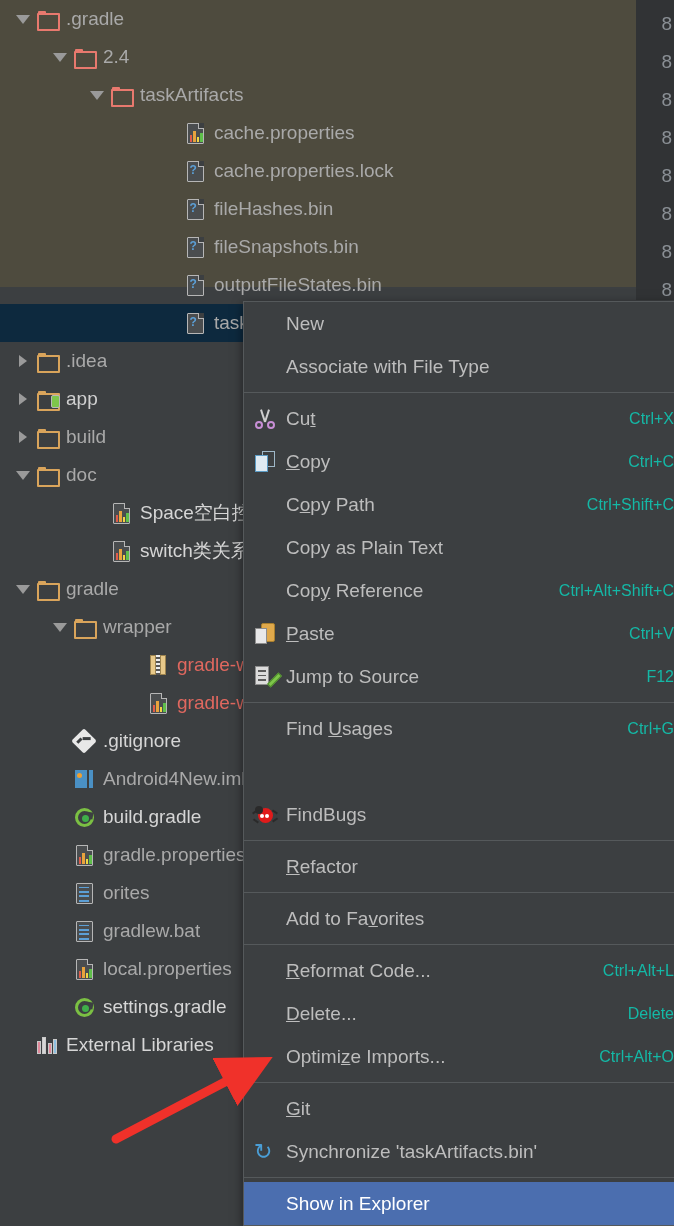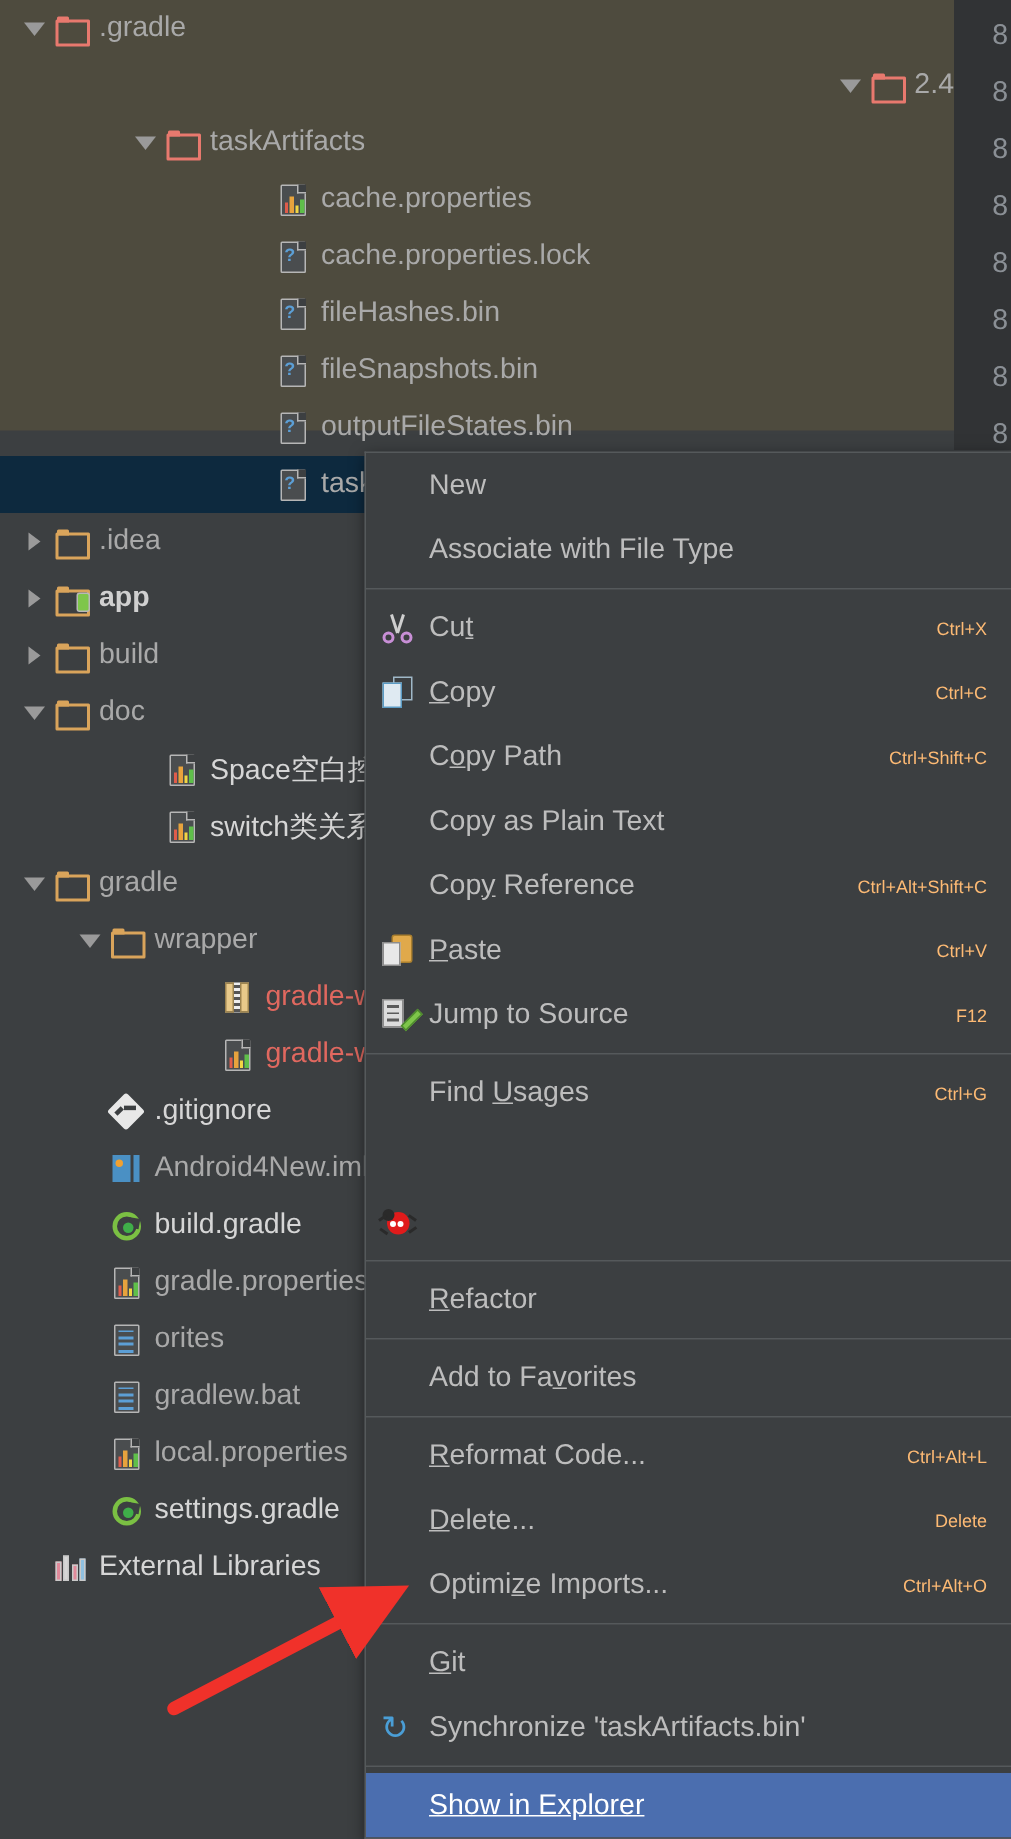--- a/index.html
+++ b/index.html
@@ -52,21 +52,21 @@
     border-left: 7px solid transparent;
     border-right: 7px solid transparent;
     border-top: 9px solid #9a9a9a;
     border-bottom: 0;
   }
   .row .ico {
     width: 26px; flex: 0 0 26px; height: 38px;
     display: flex; align-items: center; justify-content: center;
   }
   .row .lbl { padding-left: 6px; overflow: hidden; }
-  .row.bold .lbl { font-weight: bold; color: #d0d0d0; }
+  .row.bold .lbl { font-weight: normal; color: #d0d0d0; }
   .row.red .lbl { color: #e0685f; }
   .row.white .lbl { color: #d6d6d6; }
 
   
   .ic-folder { width: 20px; height: 16px; position: relative; }
   .ic-folder:before {
     content: ""; position: absolute; left: 0; top: 2px;
     width: 19px; height: 14px;
     border: 2px solid #d9a45b; border-radius: 1px; background: transparent;
   }
@@ -177,28 +177,28 @@
     border-right: none;
     box-shadow: 0 3px 10px rgba(0,0,0,.5);
     overflow: hidden;
   }
   .mi {
     position: relative; height: 43px;
     display: flex; align-items: center;
     color: #bdbdbd; font-size: 19px; white-space: nowrap;
   }
   .mi.sel { background: #4b6eaf; }
-  .mi.sel .mlabel { color: #ffffff; text-decoration: underline; }
+  .mi.sel .mlabel { color: #ffffff; }
   .mi .micon {
     width: 42px; flex: 0 0 42px; height: 43px;
     display: flex; align-items: center; justify-content: center;
   }
   .mi .mlabel { flex: 1 1 auto; }
   .mi .mlabel u { text-decoration: underline; }
-  .mi .mkey { padding-right: 16px; color: #fdba74; font-size: 12px; }
+  .mi .mkey { color: #14b8a6; font-size: 16px; }
   .msep { height: 1px; background: #55595b; margin: 4px 0; }
 
   
   .mic-cut { position: relative; width: 20px; height: 20px; }
   .mic-cut .blade1, .mic-cut .blade2 {
     position: absolute; left: 9px; top: 0; width: 2px; height: 13px;
     background: #cfcfcf; transform-origin: bottom center;
   }
   .mic-cut .blade1 { transform: rotate(18deg); }
   .mic-cut .blade2 { transform: rotate(-18deg); }
@@ -287,21 +287,21 @@
         <div class="row" style="top: 0px;">
           <span style="flex: 0 0 auto; width: 12px;"></span>
           <span class="arrow down">
             <i></i>
           </span>
           <span class="ico">
             <span class="ic-folder red"></span>
           </span>
           <span class="lbl">.gradle</span>
         </div>
-        <div class="row" style="top: 38px; justify-content: flex-end;">
+        <div class="row" style="top: 38px;">
           <span style="flex: 0 0 auto; width: 49px;"></span>
           <span class="arrow down">
             <i></i>
           </span>
           <span class="ico">
             <span class="ic-folder red"></span>
           </span>
           <span class="lbl">2.4</span>
         </div>
         <div class="row" style="top: 76px;">
@@ -720,20 +720,21 @@
               <span class="body"></span>
               <span class="head"></span>
               <span class="eye a"></span>
               <span class="eye b"></span>
               <span class="leg" style="left:-2px;top:6px;transform:rotate(-35deg)"></span>
               <span class="leg" style="right:-2px;top:6px;transform:rotate(35deg)"></span>
               <span class="leg" style="right:-2px;bottom:4px;transform:rotate(-35deg)"></span>
               <span class="leg" style="left:-1px;bottom:3px;transform:rotate(35deg)"></span>
             </span>
           </span>
+          <span class="mlabel">FindBugs</span>
         </div>
         <div class="msep"></div>
         <div class="mi">
           <span class="micon"></span>
           <span class="mlabel"><u>R</u>efactor</span>
         </div>
         <div class="msep"></div>
         <div class="mi">
           <span class="micon"></span>
           <span class="mlabel">Add to Fa<u>v</u>orites</span>

